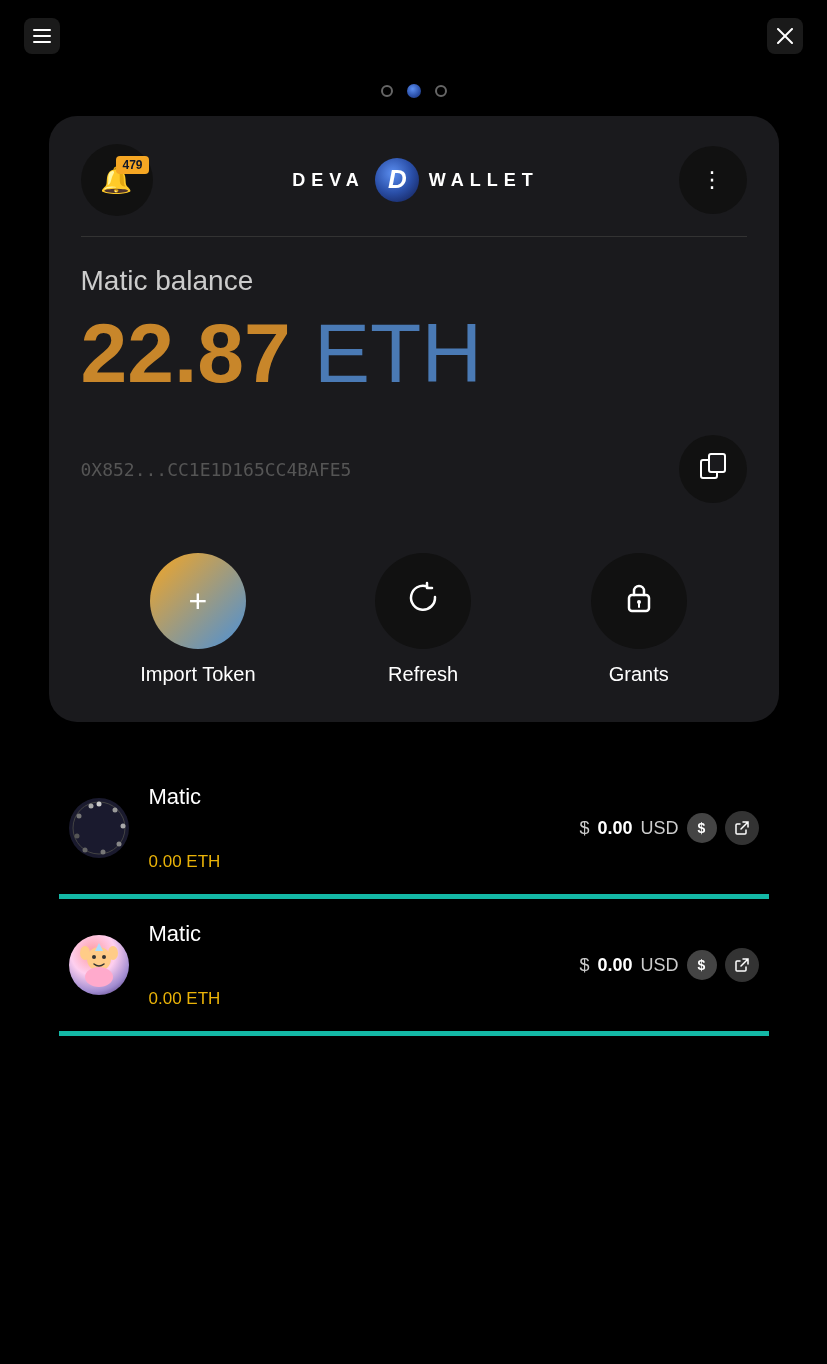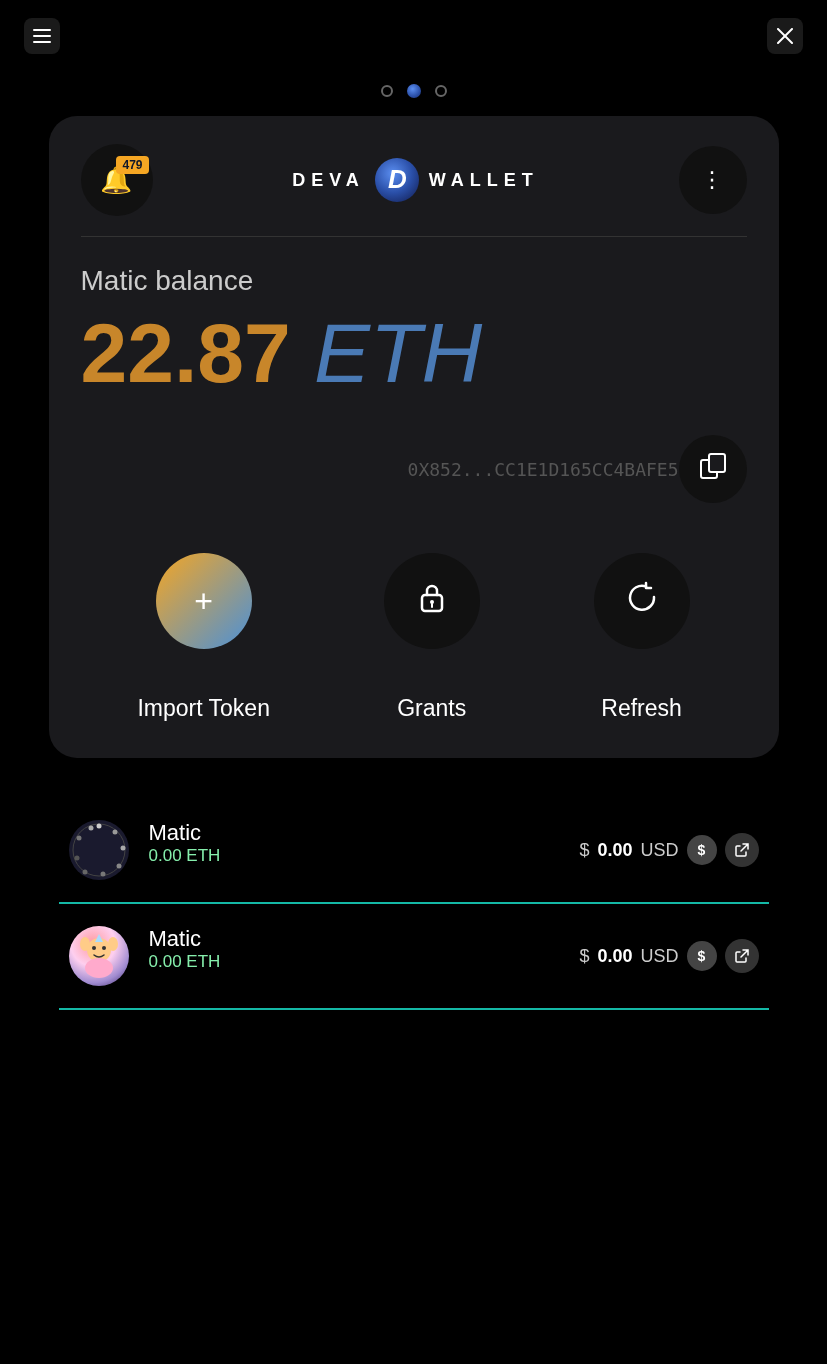--- a/index.html
+++ b/index.html
@@ -163,28 +163,27 @@
       font-weight: 700;
       line-height: 1;
       margin-bottom: 40px;
     }
     .balance-number {
       color: #c8862a;
     }
     .balance-currency {
       color: #4a7ab5;
       font-weight: 300;
-      font-style: italic;
     }
 
     
     .address-row {
       display: flex;
       align-items: center;
-      justify-content: flex-end;
+      justify-content: space-between;
       margin-bottom: 50px;
     }
     .address-text {
       color: #555;
       font-size: 18px;
       font-family: monospace;
     }
     .copy-btn {
       width: 68px;
       height: 68px;
@@ -229,35 +228,35 @@
     }
     .action-btn-dark {
       background: #111;
     }
     .action-icon {
       color: #fff;
       font-size: 32px;
     }
     .action-label {
       color: #fff;
-      font-size: 23px;
+      font-size: 20px;
       font-weight: 400;
-      margin-top: 32px;
     }
 
     
     .token-list {
       width: 730px;
       margin-top: 40px;
       padding: 0 10px;
     }
     .token-item {
       display: flex;
+      align-items: center;
       padding: 22px 10px;
-      border-bottom: 2px solid #14b8a6;
+      border-bottom: 5px solid #14b8a6;
     }
     .token-icon {
       width: 60px;
       height: 60px;
       border-radius: 50%;
       margin-right: 20px;
       flex-shrink: 0;
       overflow: hidden;
       display: flex;
       align-items: center;
@@ -269,22 +268,23 @@
     }
     .token-info {
       flex: 1;
     }
     .token-name {
       color: #fff;
       font-size: 22px;
       font-weight: 500;
     }
     .token-amount {
-      color: #86efac;
+      color: #eab308;
       font-size: 17px;
+      margin-top: 42px;
     }
     .token-value {
       display: flex;
       align-items: center;
       gap: 8px;
     }
     .token-usd {
       color: #ccc;
       font-size: 18px;
     }
@@ -385,47 +385,47 @@
     </button>
   </div>
 
   <div class="actions-row">
 
     <div class="action-item">
       <button class="action-btn action-btn-gradient">
         <span class="action-icon">+</span>
       </button>
       <span class="action-label">Import Token</span>
+    </div>
+
+    <div class="action-item">
+      <button class="action-btn action-btn-dark">
+        <span class="action-icon">
+          <svg width="32" height="32" viewBox="0 0 32 32" fill="none">
+            <path d="M28 16 A12 12 0 1 1 20 5.4" stroke="white" stroke-width="2.5" fill="none" stroke-linecap="round"></path>
+            <polyline points="20,2 20,7 25,7" stroke="white" stroke-width="2.5" fill="none" stroke-linecap="round" stroke-linejoin="round"></polyline>
+          </svg>
+        </span>
+      </button>
+      <span class="action-label">Refresh</span>
     </div>
 
     <div class="action-item">
       <button class="action-btn action-btn-dark">
         <span class="action-icon">
           <svg width="28" height="32" viewBox="0 0 28 32" fill="none">
             <rect x="4" y="14" width="20" height="16" rx="3" stroke="white" stroke-width="2.5" fill="none"></rect>
             <path d="M9 14 V10 A5 5 0 0 1 19 10 V14" stroke="white" stroke-width="2.5" fill="none" stroke-linecap="round"></path>
             <circle cx="14" cy="21" r="2" fill="white"></circle>
             <line x1="14" y1="23" x2="14" y2="26" stroke="white" stroke-width="2" stroke-linecap="round"></line>
           </svg>
         </span>
       </button>
       <span class="action-label">Grants</span>
     </div>
-
-    <div class="action-item">
-      <button class="action-btn action-btn-dark">
-        <span class="action-icon">
-          <svg width="32" height="32" viewBox="0 0 32 32" fill="none">
-            <path d="M28 16 A12 12 0 1 1 20 5.4" stroke="white" stroke-width="2.5" fill="none" stroke-linecap="round"></path>
-            <polyline points="20,2 20,7 25,7" stroke="white" stroke-width="2.5" fill="none" stroke-linecap="round" stroke-linejoin="round"></polyline>
-          </svg>
-        </span>
-      </button>
-      <span class="action-label">Refresh</span>
-    </div>
   </div>
 
 </div>
 
 <div class="token-list">
 
   <div class="token-item">
     <div class="token-icon token-icon-matic">
 
       <svg width="56" height="56" viewBox="0 0 56 56" fill="none">

